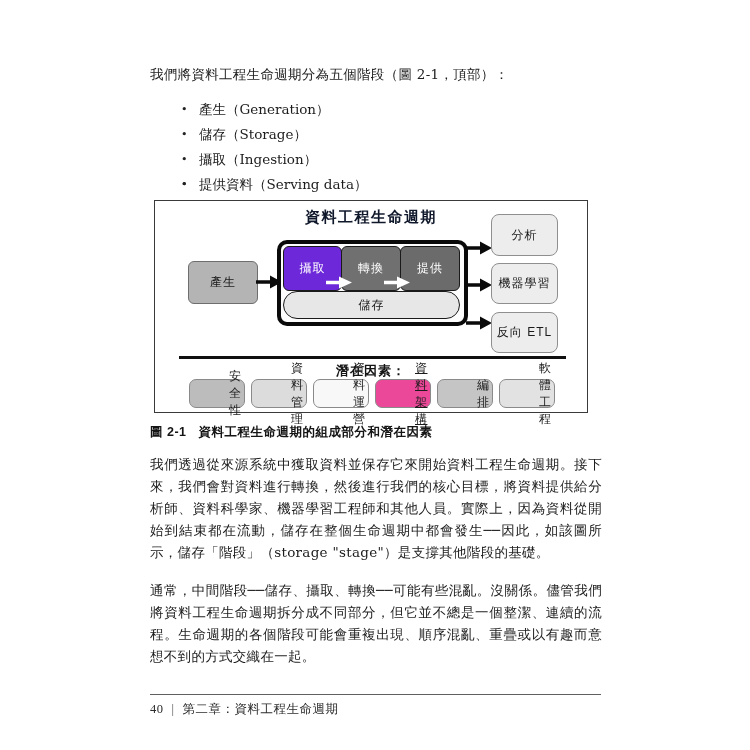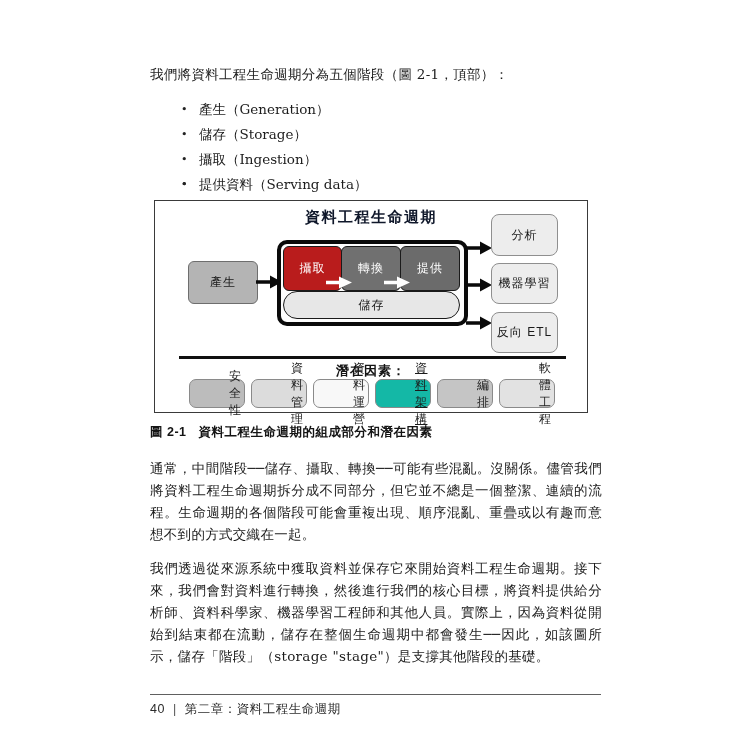--- a/index.html
+++ b/index.html
@@ -30,21 +30,21 @@
   .dbox {
     position:absolute; box-sizing:border-box;
     display:flex; align-items:center; justify-content:center;
     font-size:12px; letter-spacing:1px; color:#1a1a1a;
   }
   .gen-box { left:33px; top:60px; width:70px; height:43px;
     background:#b4b4b4; border:1.5px solid #6e6e6e; border-radius:6px; }
   .lc-container { position:absolute; left:122px; top:39px; width:191px; height:86px;
     box-sizing:border-box; background:#fdfdfd; border:4px solid #0a0a0a; border-radius:10px; }
   .stage { color:#ffffff; border:1.5px solid #1a1a1a; border-radius:6px; }
-  .stage-ingest   { left:128px; top:45px; width:59px; height:45px; background:#b91c1c; }
+  .stage-ingest   { left:128px; top:45px; width:59px; height:45px; background:#6d28d9; }
   .stage-transform{ left:186px; top:45px; width:60px; height:45px; background:#707070; }
   .stage-serve    { left:245px; top:45px; width:60px; height:45px; background:#6b6b6b; }
   .storage-box { left:128px; top:90px; width:177px; height:28px;
     background:#e7e7e7; border:1.5px solid #1a1a1a; border-radius:14px; }
   .out-box { left:336px; width:67px; background:#ededed; border:1px solid #8f8f8f; border-radius:8px; }
   .out-analytics { top:13px;  height:42px; }
   .out-ml        { top:62px;  height:41px; }
   .out-retl      { top:111px; height:41px; }
 
   .arrow-svg { position:absolute; }
@@ -52,39 +52,39 @@
   .uc-divider { position:absolute; left:24px; top:155px; width:387px; height:3px; background:#101010; }
   .uc-title { position:absolute; top:161px; left:0; width:100%; text-align:center;
     font-weight:bold; font-size:13px; letter-spacing:1px; color:#141414; }
   .uc-row { position:absolute; left:34px; top:178px; width:366px; display:flex; gap:6px; }
   .uc-box { flex:1; height:29px; box-sizing:border-box;
     display:flex; align-items:center; justify-content:center;
     border:1.5px solid #8a8a8a; border-radius:7px; font-size:12px; letter-spacing:0.5px;padding-left:39px; }
   .uc-row .uc-box:nth-child(1) { background:#bcbcbc; }
   .uc-row .uc-box:nth-child(2) { background:#dcdcdc; }
   .uc-row .uc-box:nth-child(3) { background:#f8f8f8; }
-  .uc-row .uc-box:nth-child(4) { background:#14b8a6;text-decoration:underline; }
+  .uc-row .uc-box:nth-child(4) { background:#ec4899;text-decoration:underline; }
   .uc-row .uc-box:nth-child(5) { background:#c5c5c5; }
   .uc-row .uc-box:nth-child(6) { background:#e2e2e2; }
 
   .fig-caption {
     margin:11px 0 0 0; font-family:"Liberation Sans","DejaVu Sans",sans-serif;
     font-weight:bold; font-size:12.5px; color:#141414; letter-spacing:0.5px;
   }
   .fig-caption .cap-label { margin-right:12px; }
 
   .body-para { margin:0; font-size:13.5px; line-height:22px; letter-spacing:0.3px;
     text-align:justify; }
   .body-para.p1 { margin-top:12px; }
   .body-para.p2 { margin-top:16px; }
 
   .footer-rule { position:absolute; left:150px; top:694px; width:451px; height:0;
     border-top:1px solid #606060; }
   .footer-text { position:absolute; left:150px; top:701px;
-    font-family:Liberation Sans, sans-serif; font-size:12.5px;
+    font-family:Liberation Serif, serif; font-size:12.5px;
     color:#2b2b2b; letter-spacing:0.5px; }
   .footer-text .sep { margin:0 8px; color:#555; }
 </style>
 </head>
 <body>
 
 <div class="page">
   <div class="content">
 
     <p class="intro">我們將資料工程生命週期分為五個階段（圖 2-1，頂部）：</p>
@@ -144,21 +144,21 @@
         <div class="uc-box">資料架構</div>
         <div class="uc-box">編排</div>
         <div class="uc-box">軟體工程</div>
       </div>
     </div>
 
     <p class="fig-caption">
       <span class="cap-label">圖 2-1</span><span>資料工程生命週期的組成部分和潛在因素</span>
     </p>
 
+    <p class="body-para p1">我們透過從來源系統中獲取資料並保存它來開始資料工程生命週期。接下來，我們會對資料進行轉換，然後進行我們的核心目標，將資料提供給分析師、資料科學家、機器學習工程師和其他人員。實際上，因為資料從開始到結束都在流動，儲存在整個生命週期中都會發生──因此，如該圖所示，儲存「階段」（storage "stage"）是支撐其他階段的基礎。</p>
     <p class="body-para p2">通常，中間階段──儲存、攝取、轉換──可能有些混亂。沒關係。儘管我們將資料工程生命週期拆分成不同部分，但它並不總是一個整潔、連續的流程。生命週期的各個階段可能會重複出現、順序混亂、重疊或以有趣而意想不到的方式交織在一起。</p>
-    <p class="body-para p1">我們透過從來源系統中獲取資料並保存它來開始資料工程生命週期。接下來，我們會對資料進行轉換，然後進行我們的核心目標，將資料提供給分析師、資料科學家、機器學習工程師和其他人員。實際上，因為資料從開始到結束都在流動，儲存在整個生命週期中都會發生──因此，如該圖所示，儲存「階段」（storage "stage"）是支撐其他階段的基礎。</p>
   </div>
 
   <div class="footer-rule"></div>
   <div class="footer-text">
     <span>40</span><span class="sep">|</span><span>第二章：資料工程生命週期</span>
   </div>
 </div>
 
 </body></html>

